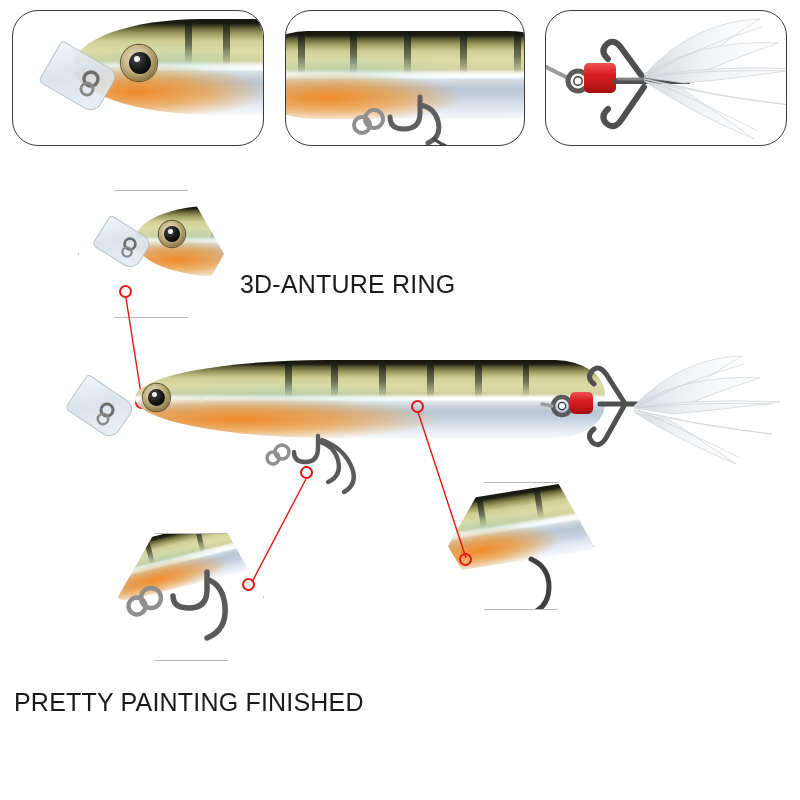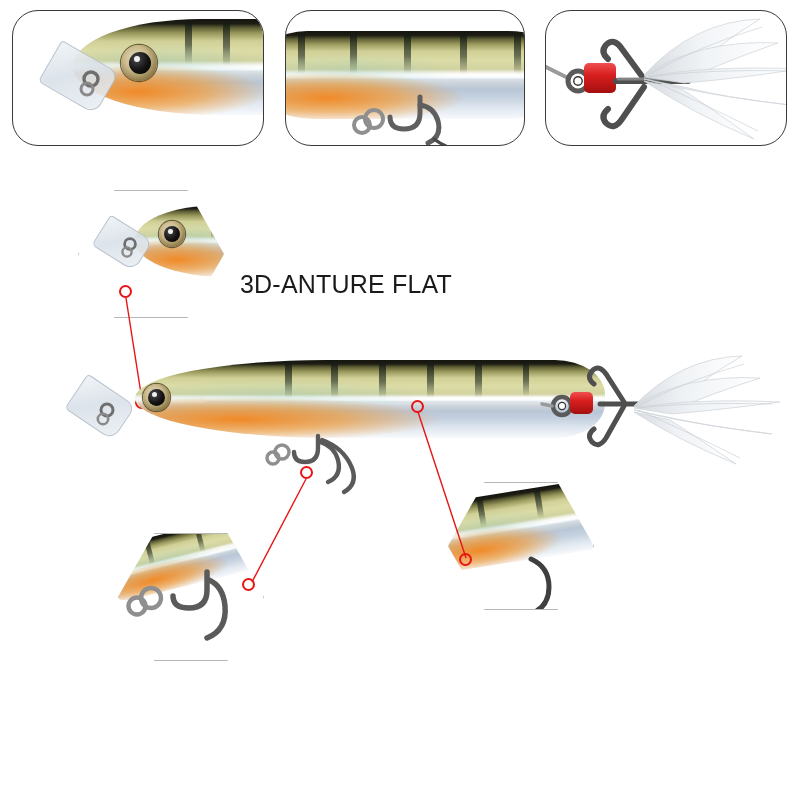--- a/index.html
+++ b/index.html
@@ -274,21 +274,21 @@
         <div class="eye-glint" style="left:9px; top:8px; width:4.5px; height:4.5px;"></div>
       </div>
       <div class="lip" style="left:24px; top:50px; width:50px; height:36px; transform:rotate(32deg); transform-origin:100% 0;"></div>
       <svg class="hook-svg" style="left:38px; top:44px;" width="32" height="32" viewBox="0 0 32 32">
         <circle cx="13" cy="9" r="5.4" fill="none" stroke="#6e6e6e" stroke-width="2.8"></circle>
         <circle cx="10" cy="17" r="4.6" fill="none" stroke="#8a8a8a" stroke-width="2.4"></circle>
       </svg>
     </div>
   </div>
 
-  <div class="caption" style="left:240px; top:270px;">3D-ANTURE FLAT</div>
+  <div class="caption" style="left:240px; top:270px;">3D-ANTURE RING</div>
 
   <svg class="leader" style="left:0; top:0;" width="800" height="800">
     <line x1="126" y1="298" x2="142" y2="400" stroke="#e81414" stroke-width="1.4"></line>
   </svg>
   <div class="marker" style="left:119px; top:285px;"></div>
   <div class="marker" style="left:135px; top:396px;"></div>
 
   <div class="lure-art" style="left:60px; top:348px; width:700px; height:150px;">
 
     <div class="body-shell" style="left:75px; top:12px; width:470px; height:78px; border-radius:46% 12% 12% 48% / 55% 50% 50% 58%;">
@@ -381,20 +381,21 @@
           <path d="M98 12 Q112 18 114 38 Q116 62 96 70"></path>
         </g>
         <g fill="none" stroke="#8f8f8f" stroke-width="4.4">
           <circle cx="40" cy="30" r="10"></circle>
           <circle cx="26" cy="38" r="8.5"></circle>
         </g>
       </svg>
     </div>
   </div>
 
+  <div class="caption" style="left:14px; top:688px;">PRETTY PAINTING FINISHED</div>
 
   <svg class="leader" style="left:0; top:0;" width="800" height="800">
     <line x1="306" y1="479" x2="252" y2="582" stroke="#e81414" stroke-width="1.4"></line>
   </svg>
   <div class="marker" style="left:300px; top:466px;"></div>
   <div class="marker" style="left:242px; top:578px;"></div>
 
   <div class="hex" style="left:448px; top:482px; width:146px; height:128px;">
     <div class="hex-inner">
       <div class="body-shell" style="left:-14px; top:6px; width:190px; height:70px; border-radius:8%; transform:rotate(-9deg);">

